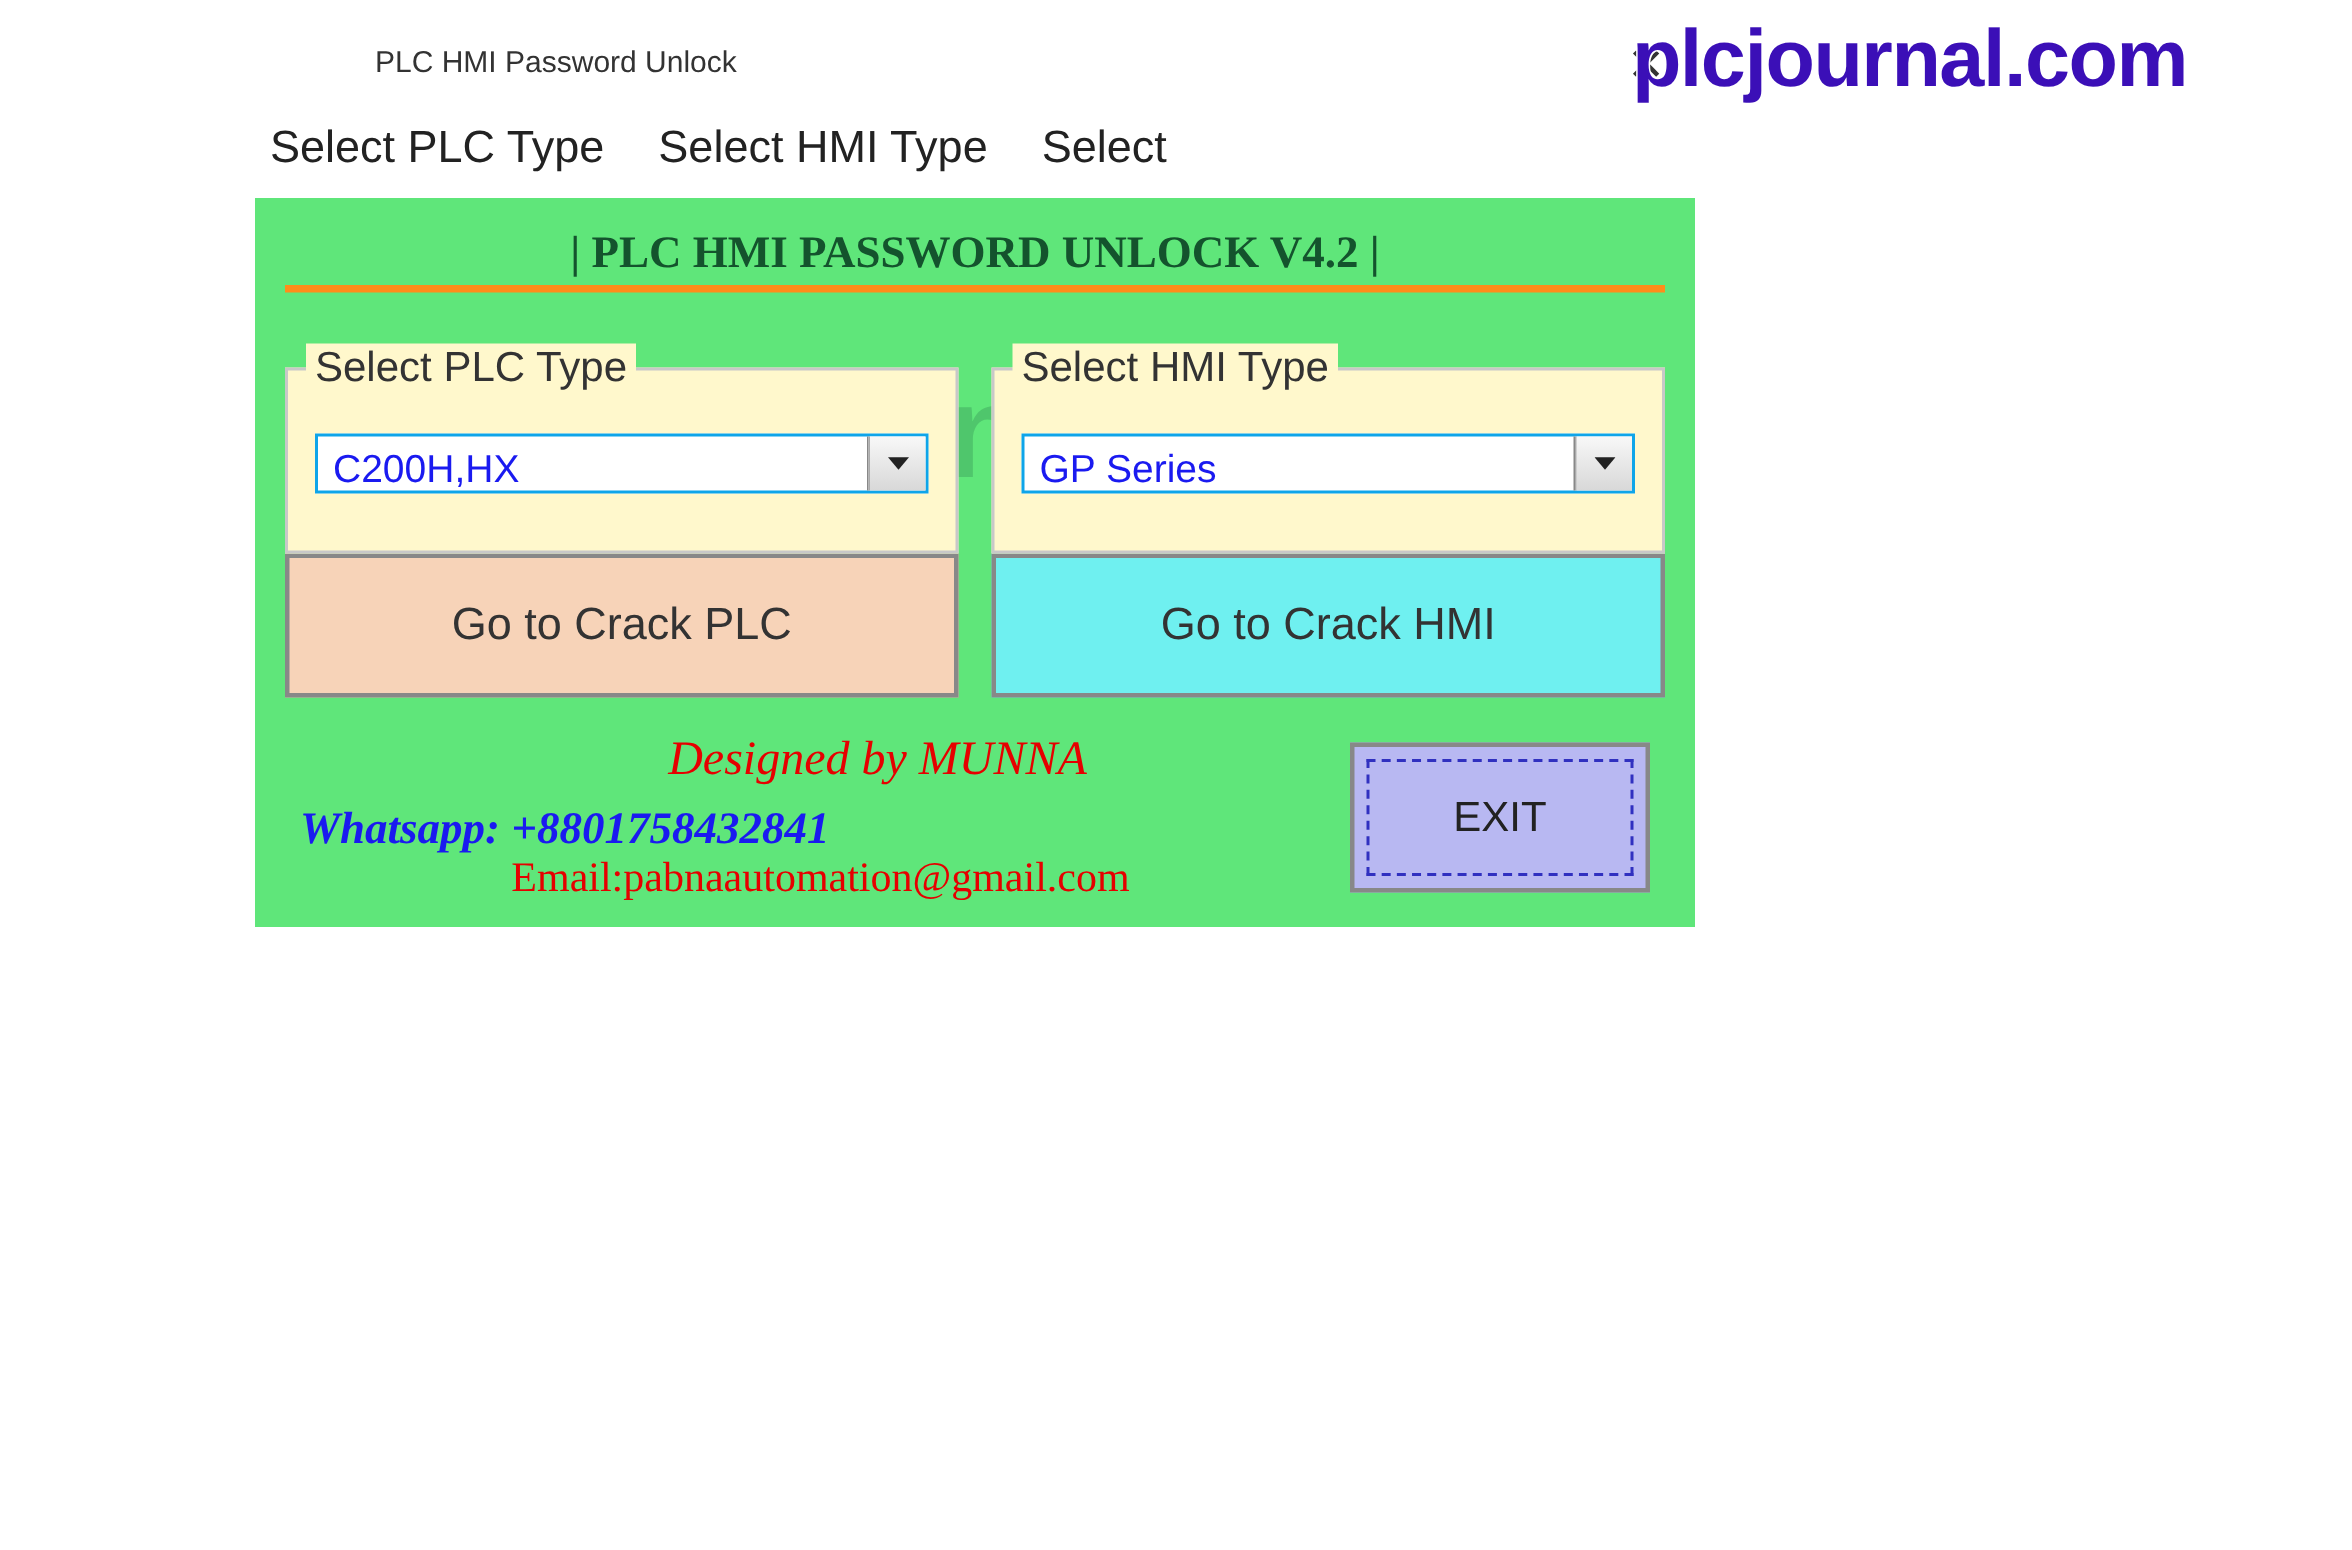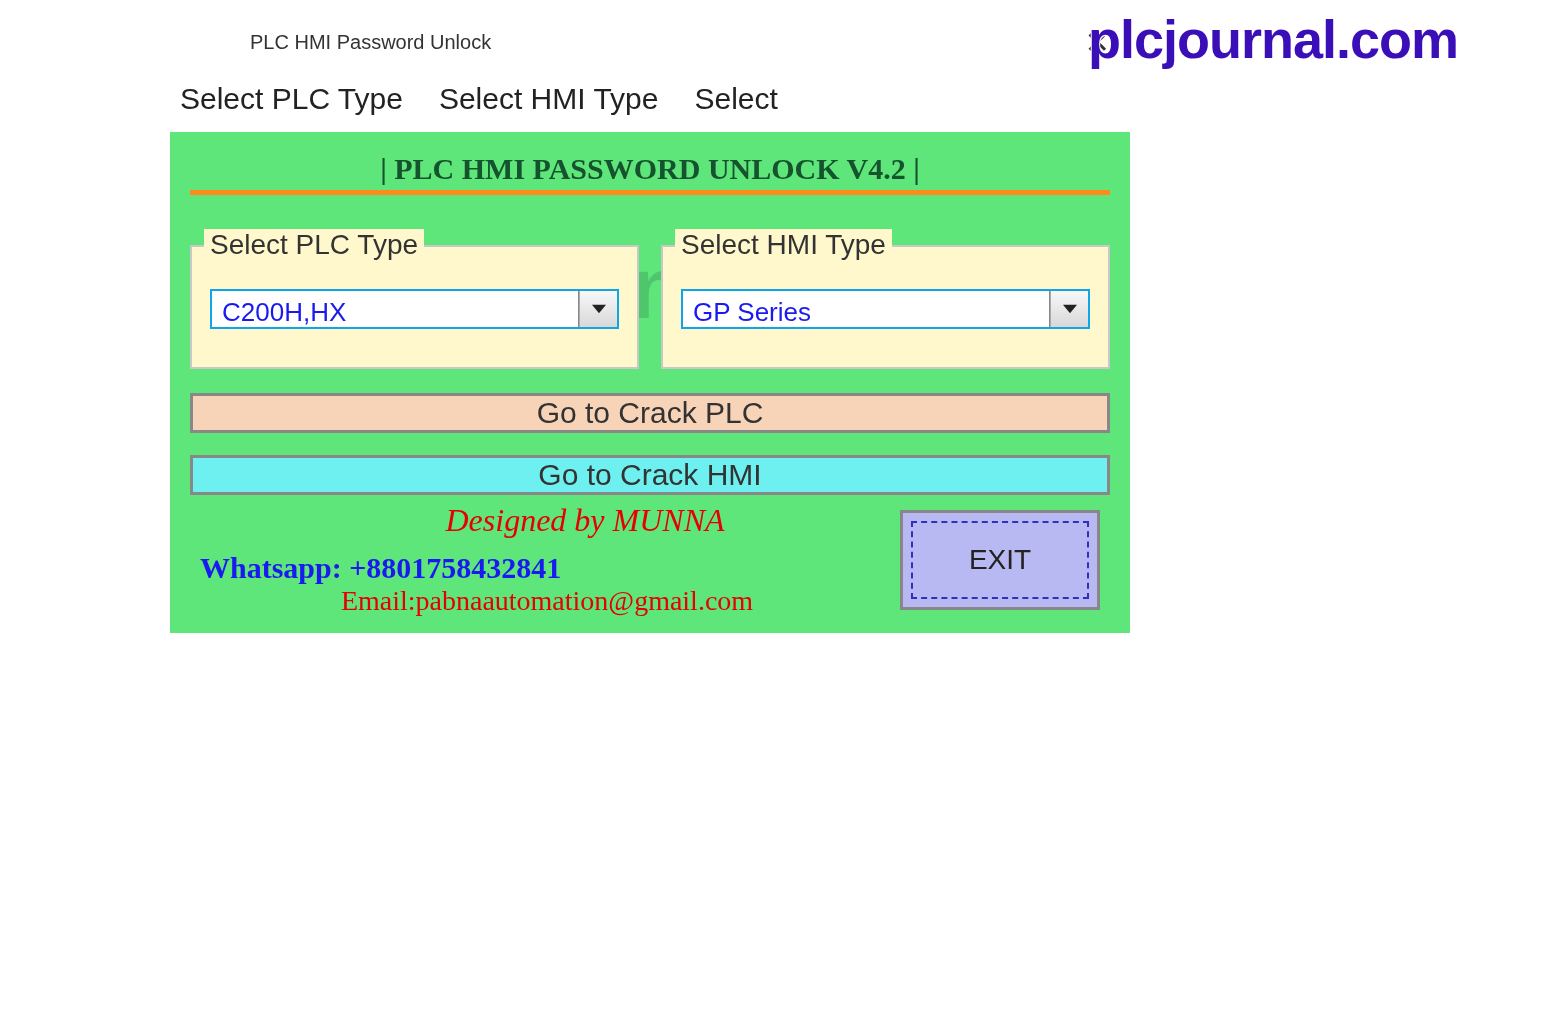--- a/index.html
+++ b/index.html
@@ -129,55 +129,54 @@
     background: linear-gradient(#f8f8f8, #d8d8d8);
     border-left: 1px solid #aaa;
     display: flex;
     align-items: center;
     justify-content: center;
   }
   .combo-arrow svg { width: 14px; height: 10px; }
   .buttons-row {
     display: flex;
     gap: 22px;
-    margin-top: 24px;
-    flex-direction: column;
   }
   .big-btn {
     flex: 1;
     height: 96px;
     border: 3px solid #888;
     font-size: 30px;
     color: #333;
     display: flex;
     align-items: center;
     justify-content: center;
     cursor: pointer;
   }
   .btn-plc { background: #f7d3b8; }
   .btn-hmi { background: #6ff0f0; }
   .footer {
-    margin-top: 7px;
+    margin-top: 22px;
     display: flex;
     align-items: center;
   }
   .credits {
     flex: 1;
     font-family: "Times New Roman", serif;
   }
   .designed {
     font-size: 32px;
     font-style: italic;
     color: #e60000;
     text-align: center;
     margin-bottom: 12px;
     margin-left: 80px;
   }
   .whatsapp {
     font-size: 30px;
+    font-style: italic;
     font-weight: bold;
     color: #1a1af0;
     text-align: left;
     margin-left: 10px;
   }
   .email {
     font-size: 28px;
     color: #e60000;
     text-align: center;
     margin-left: 4px;

